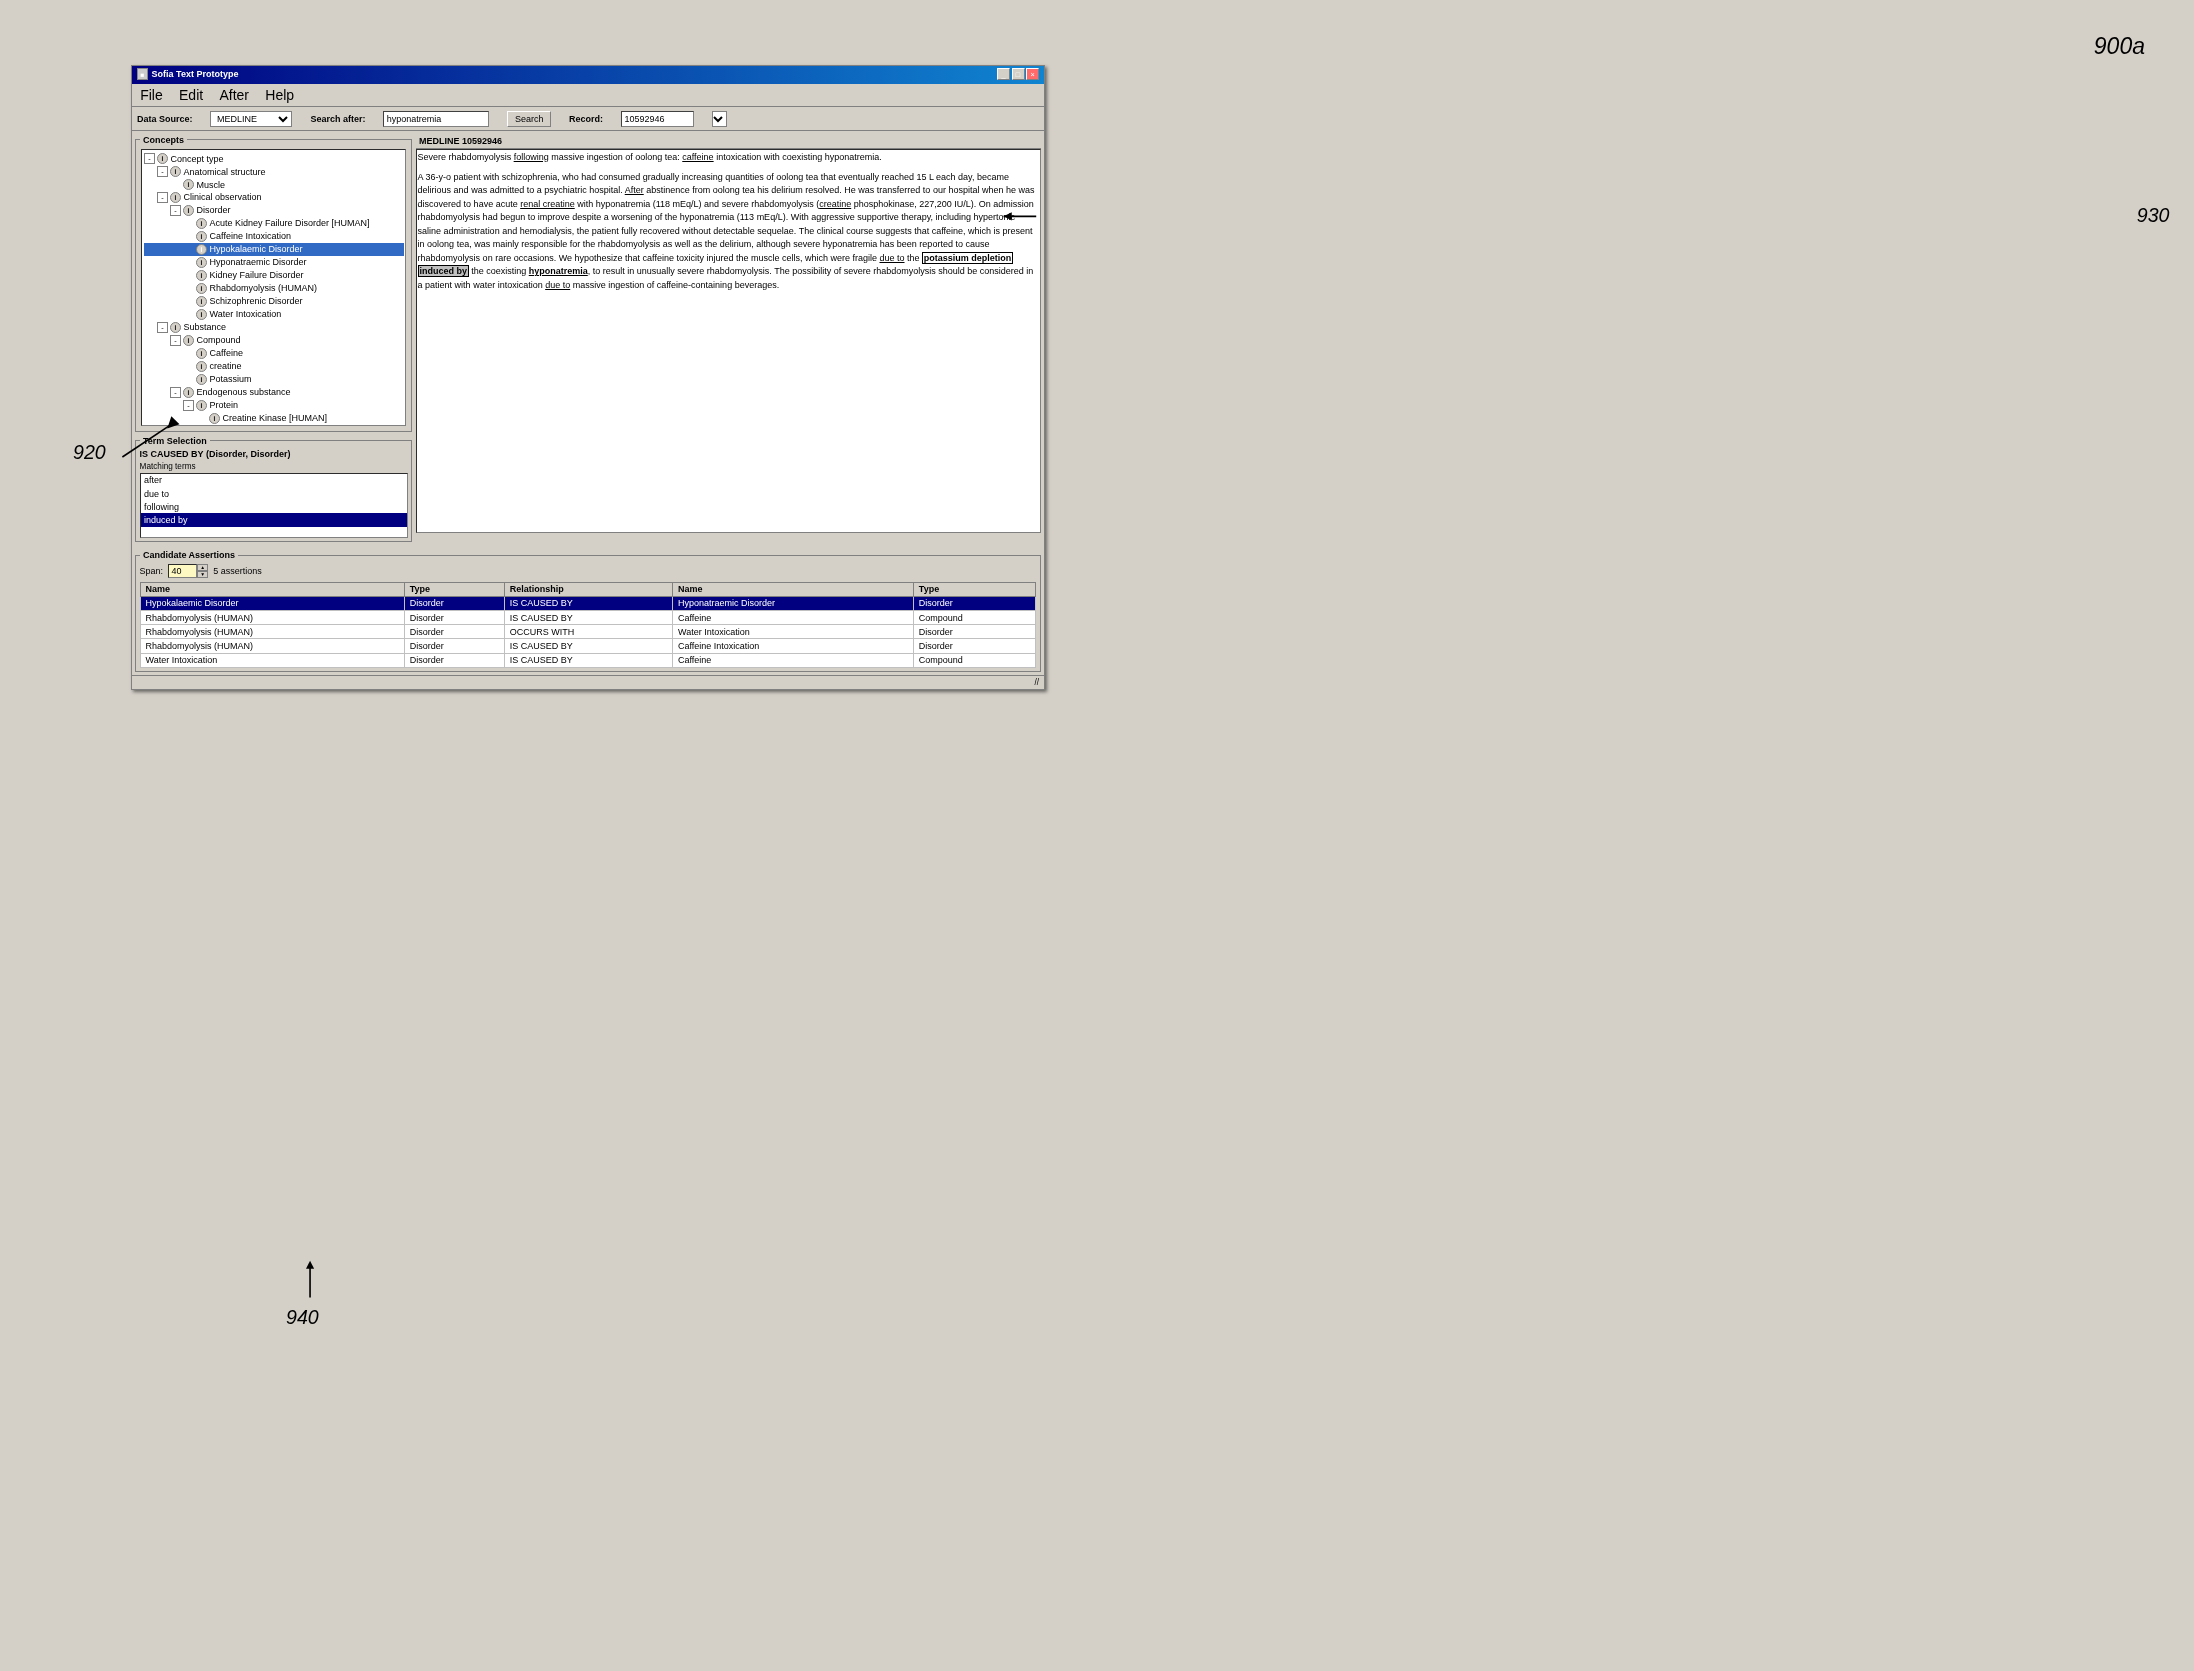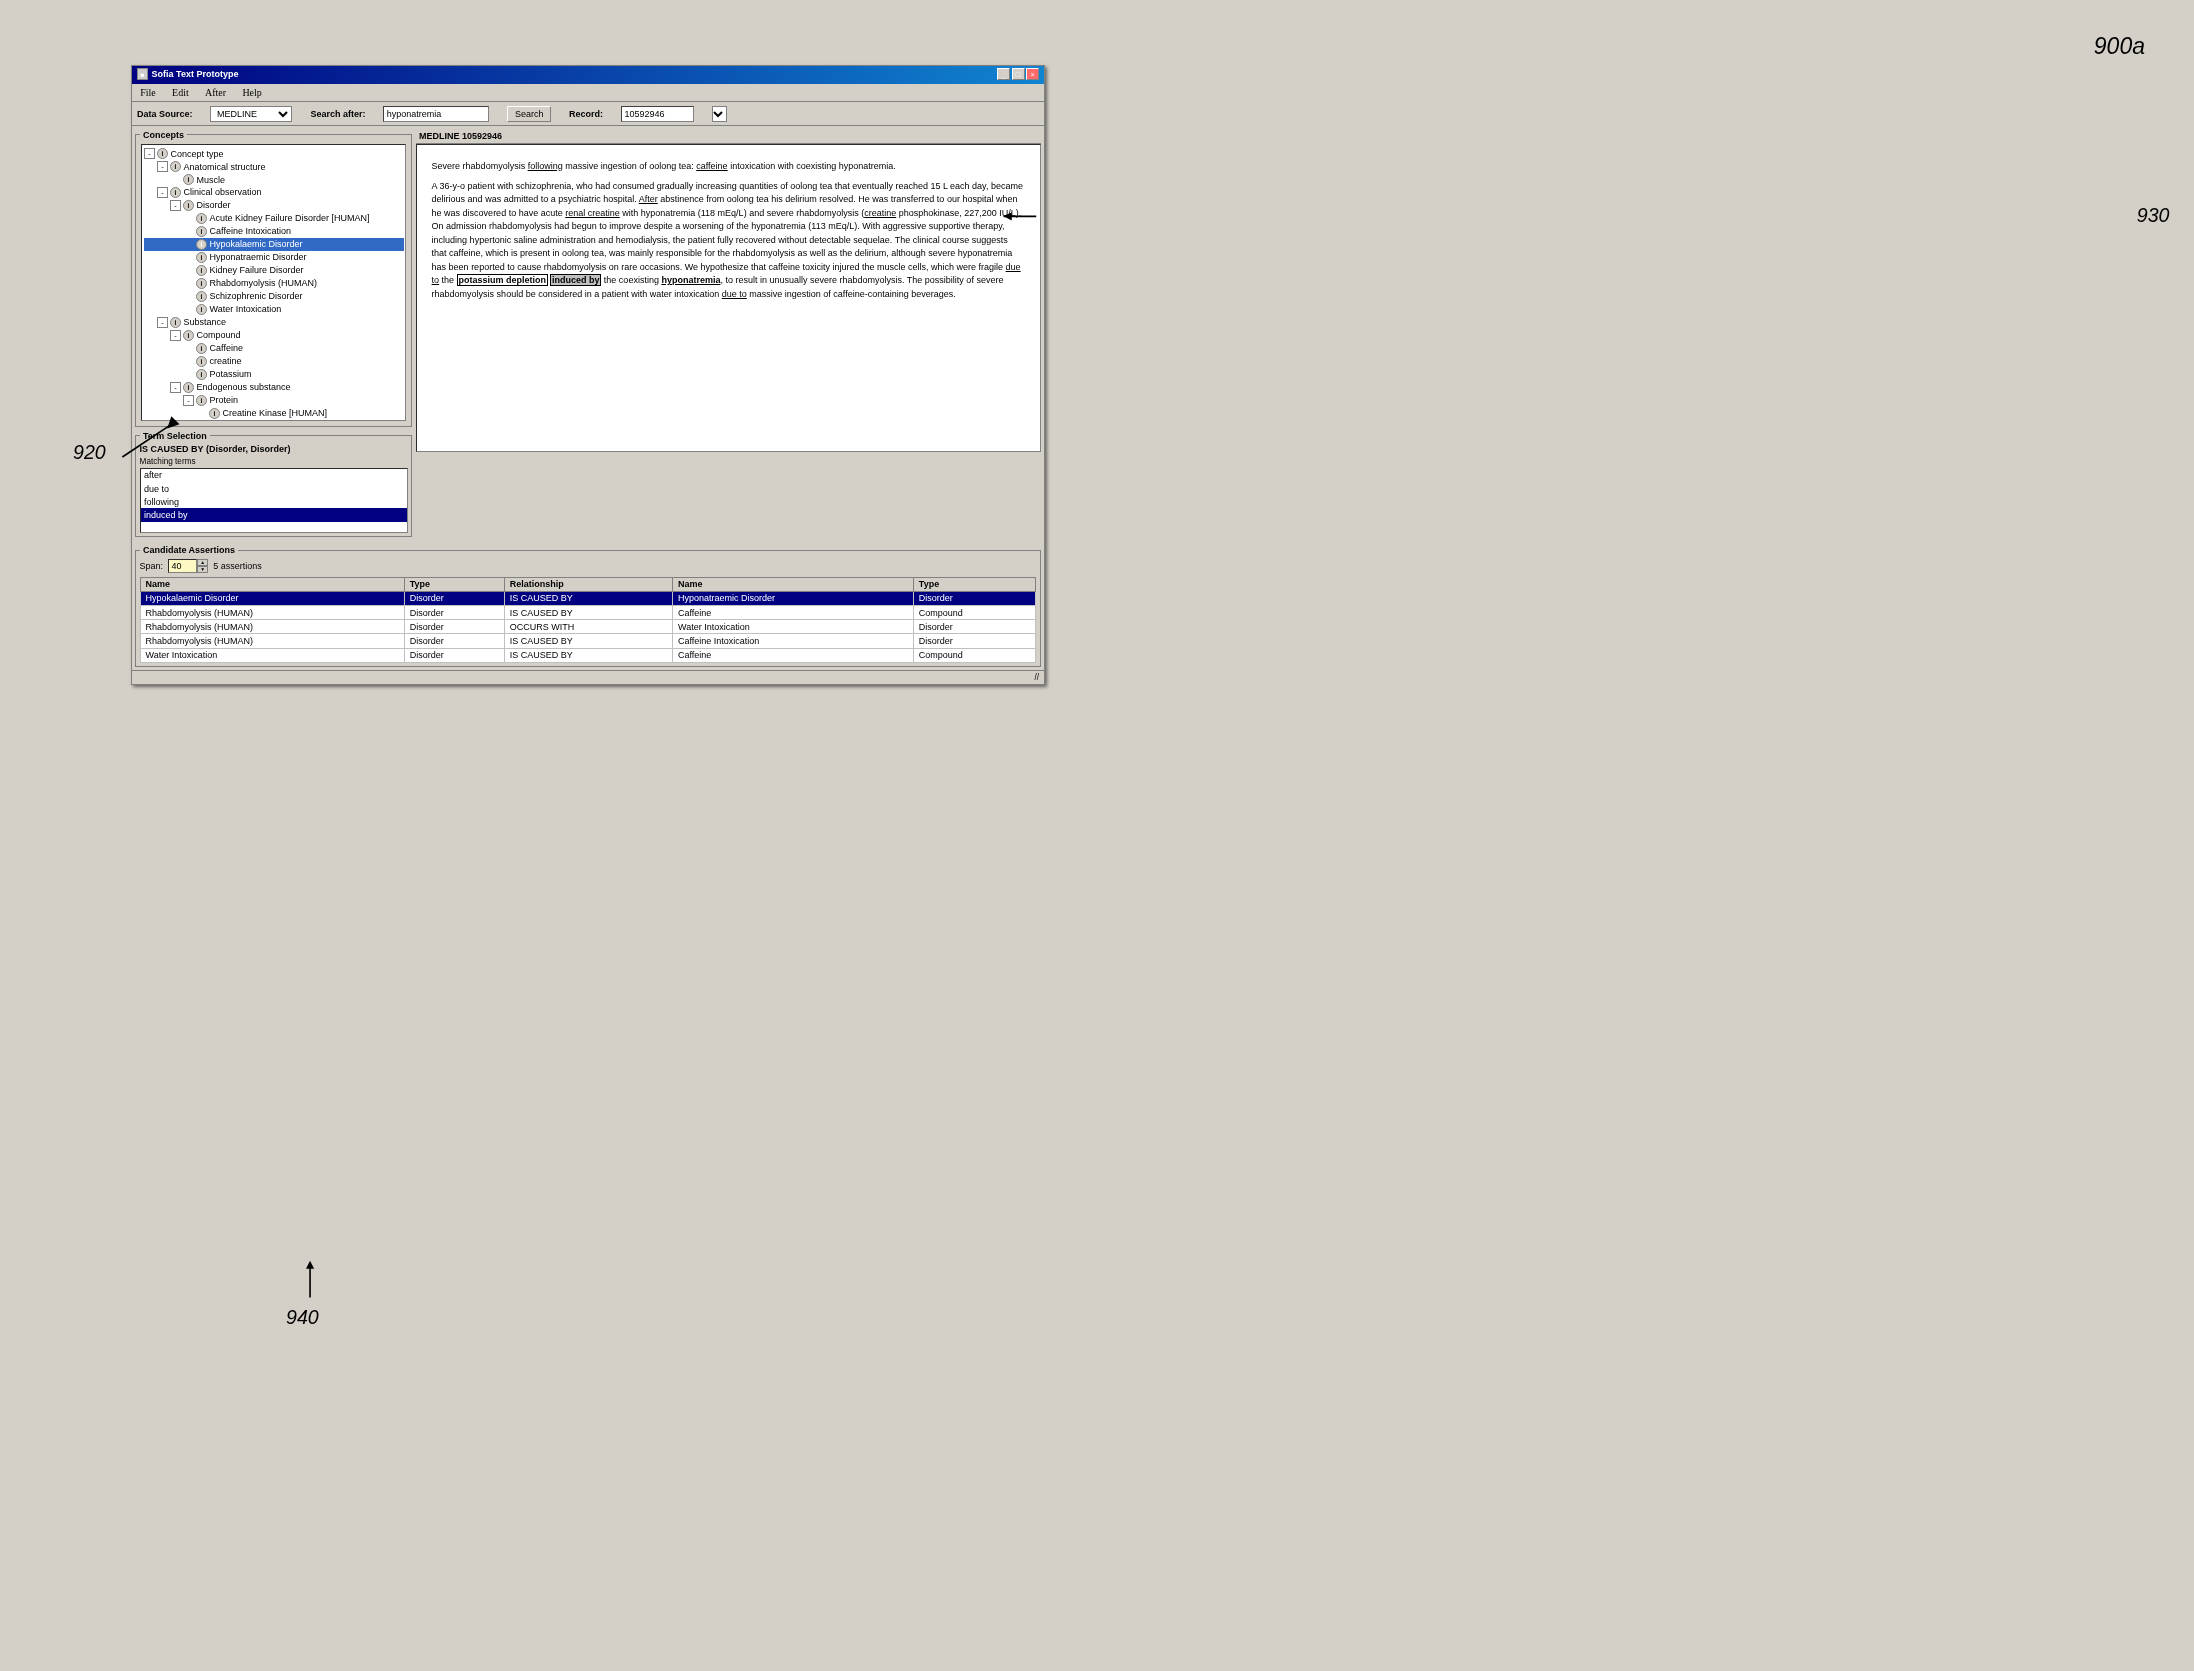--- a/index.html
+++ b/index.html
@@ -73,23 +73,22 @@
     
     .menu-bar {
       background: #d4d0c8;
       padding: 1.6px 3.3px;
       display: flex;
       gap: 6.5px;
       border-bottom: 0.8px solid #808080;
     }
     .menu-item {
       padding: 1.6px 4.9px;
-      font-size: 10px;
+      font-size: 14px;
       cursor: pointer;
-      font-family: Liberation Serif, serif;
     }
 
     
     .toolbar {
       background: #d4d0c8;
       padding: 3.3px 4.9px;
       display: flex;
       align-items: center;
       gap: 18px;
       border-bottom: 0.8px solid #808080;
@@ -227,22 +226,22 @@
     }
 
     
     .right-panel {
       flex: 1;
       margin-left: 3.3px;
     }
     .article-panel {
       border: 1.6px inset #808080;
       background: white;
-      padding: 15px;
-      height: 308px;
+      padding: 1px;
+      height: 384px;
       overflow-y: auto;
       font-size: 9px;
       line-height: 1.5;
     }
     .underline { text-decoration: underline; }
     .bold-underline { font-weight: bold; text-decoration: underline; }
     .highlight-box {
       border: 1.6px solid #000;
       padding: 0 0.8px;
       font-weight: bold;

